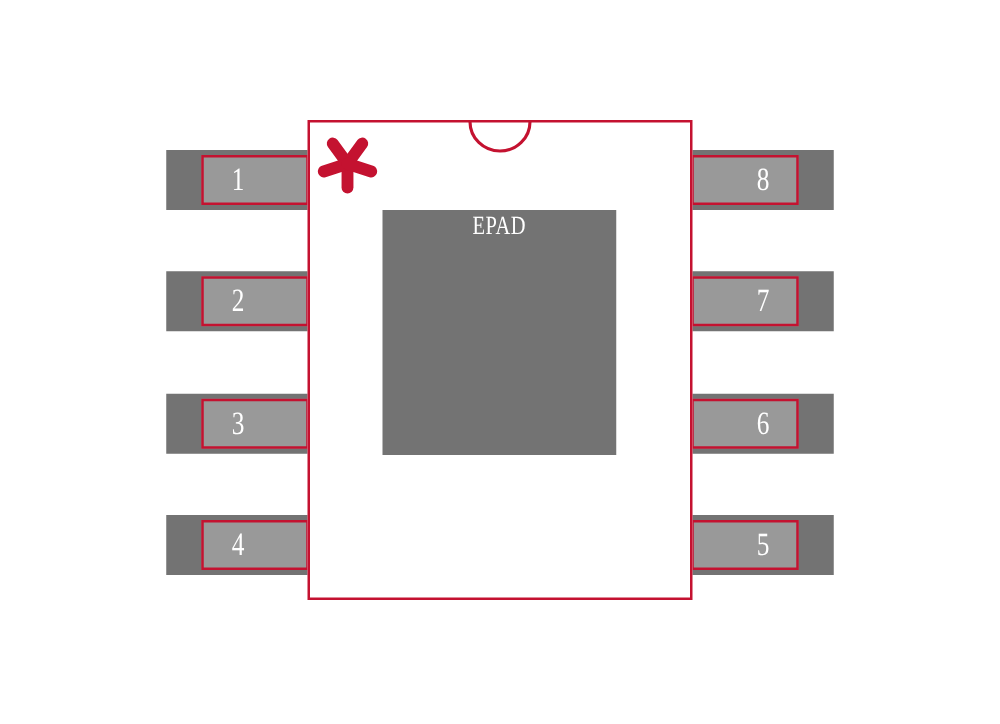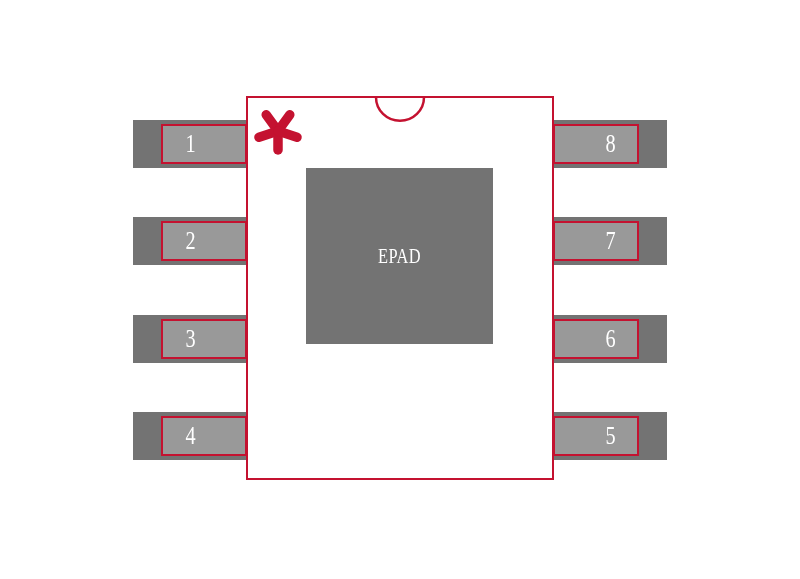--- a/index.html
+++ b/index.html
@@ -12,23 +12,23 @@
   *{margin:0;padding:0;box-sizing:border-box;}
   html,body{width:800px;height:579px;background:var(--background);overflow:hidden;}
   .stage{position:relative;width:800px;height:579px;background:var(--background);
          font-family:"Liberation Serif","DejaVu Serif",serif;}
 
   
   .package{position:absolute;left:246px;top:96px;width:308px;height:384px;
            background:#ffffff;border:2.5px solid var(--accent-red);z-index:2;}
 
   
-  .epad{position:absolute;left:306px;top:168px;width:187px;height:176px;
+  .epad{position:absolute;left:306px;top:168px;width:187px;height:196px;
         background:var(--pad-dark-gray);z-index:4;
-        display:flex;align-items:center;justify-content:center;}
+        display:flex;justify-content:center;}
   .epad-label{color:var(--label-white);font-size:21px;transform:scaleX(0.78);
               letter-spacing:0.5px;}
 
   
   .pin{position:absolute;width:114px;height:48px;z-index:1;}
   .pin.left{left:133px;}
   .pin.right{left:553px;}
   .pad{position:absolute;inset:0;background:var(--pad-dark-gray);z-index:1;}
   .land{position:absolute;top:4px;width:86px;height:40px;
         background:var(--land-gray);border:2.5px solid var(--accent-red);z-index:3;}

